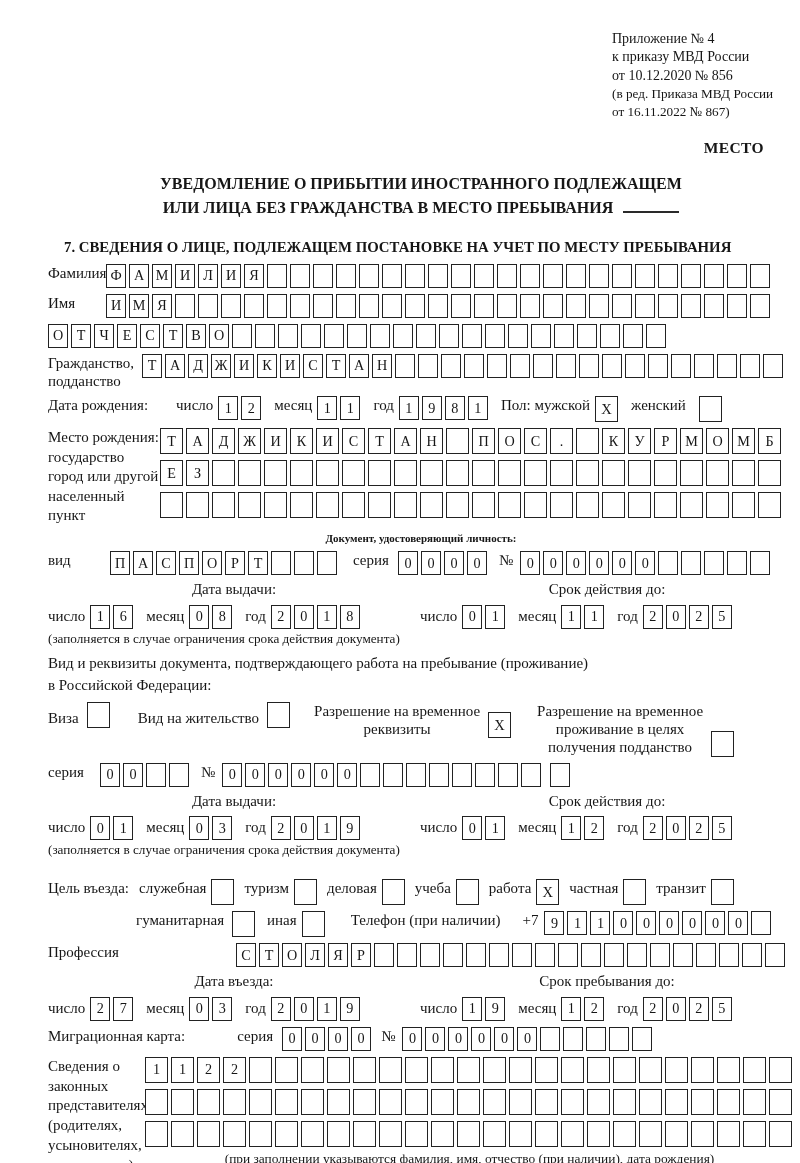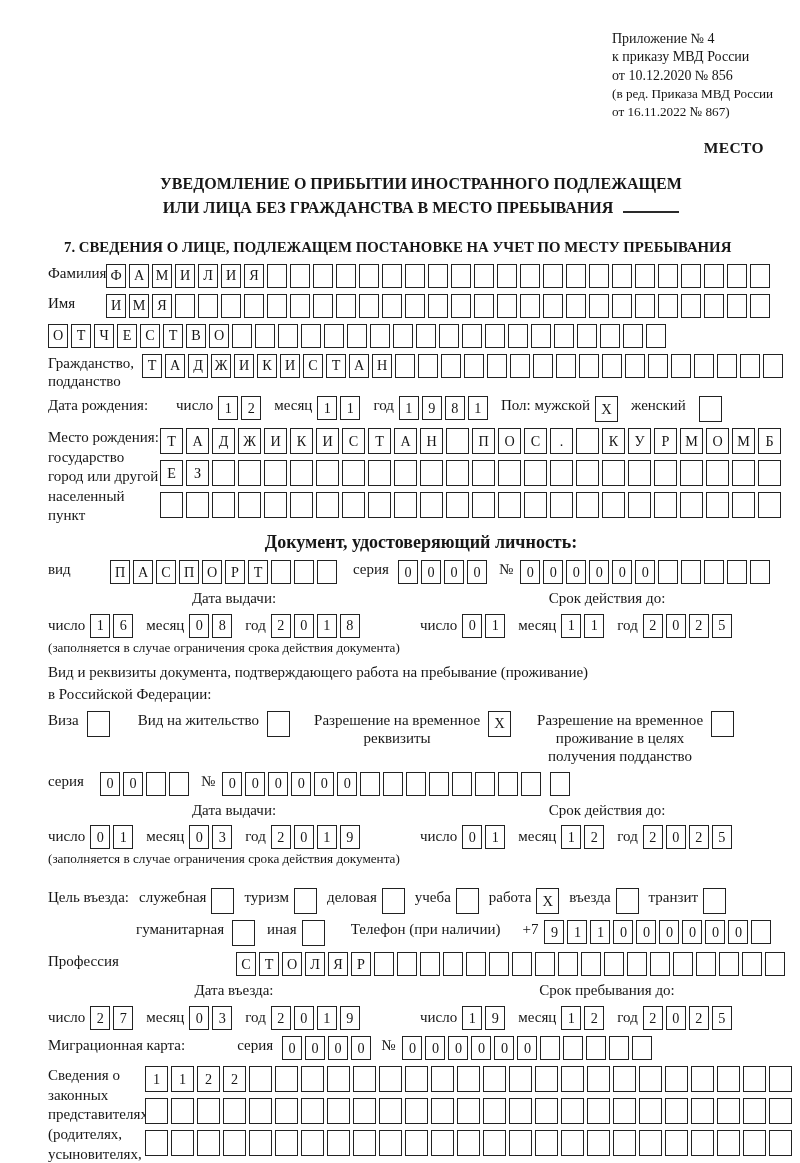--- a/index.html
+++ b/index.html
@@ -22,31 +22,31 @@
   .lbl{flex:0 0 auto;white-space:nowrap}
   .lbl2{flex:0 0 auto;line-height:1.22}
   .cells{display:flex;gap:3px;flex-wrap:nowrap}
   .cell{flex:0 0 auto;width:20px;height:24px;border:1.5px solid #222;
         display:flex;align-items:center;justify-content:center;font-size:14.2px;background:#fff}
   .wide .cell{width:23px;height:26px}
   .chk{flex:0 0 auto;width:23px;height:26px;border:1.5px solid #222;
        display:inline-flex;align-items:center;justify-content:center;font-size:14.5px;background:#fff}
   .stack>*+*{margin-top:6px}
 
-  .dochead{margin-top:5px;text-align:center;font-weight:bold;font-size:18px}
+  .dochead{margin-top:5px;text-align:center;font-weight:bold;font-size:11px}
   .twocol{display:flex;margin-top:5px;align-items:center}
   .col-l{width:372px;display:flex;align-items:center}
   .col-r{flex:1;display:flex;align-items:center}
   .cap{justify-content:center}
   .dg>*{margin-right:5px}
   .dg .gpad{margin-left:8px}
   .note{margin-top:1px;padding-right:4px;text-align:left;font-size:13.2px}
 
   .optlbl{flex:0 0 auto;margin:0 5px 0 10px;white-space:nowrap}
-  .optblock{display:flex;align-items:flex-start;margin-right:14px}
+  .optblock{display:flex;align-items:flex-end;margin-right:14px}
   .optblock .txt{text-align:center;line-height:1.22;margin-right:8px}
   .repnote{margin-top:3px;font-size:13.4px;text-align:center}
 </style>
 </head>
 <body>
 
 <div class="appendix">
   <div>Приложение № 4</div>
   <div>к приказу МВД России</div>
   <div>от 10.12.2020 № 856</div>
@@ -521,21 +521,21 @@
   <span class="optlbl">служебная</span>
   <span class="chk"></span>
   <span class="optlbl">туризм</span>
   <span class="chk"></span>
   <span class="optlbl">деловая</span>
   <span class="chk"></span>
   <span class="optlbl">учеба</span>
   <span class="chk"></span>
   <span class="optlbl">работа</span>
   <span class="chk">X</span>
-  <span class="optlbl">въезда</span>
+  <span class="optlbl">частная</span>
   <span class="chk"></span>
   <span class="optlbl">транзит</span>
   <span class="chk"></span>
 </div>
 <div class="row" style="margin-left:88px">
   <span class="lbl">гуманитарная</span>
   <span class="chk" style="margin-left:8px"></span>
   <span class="optlbl" style="margin-left:12px">иная</span>
   <span class="chk"></span>
   <span class="lbl" style="margin-left:26px">Телефон (при наличии)</span>

